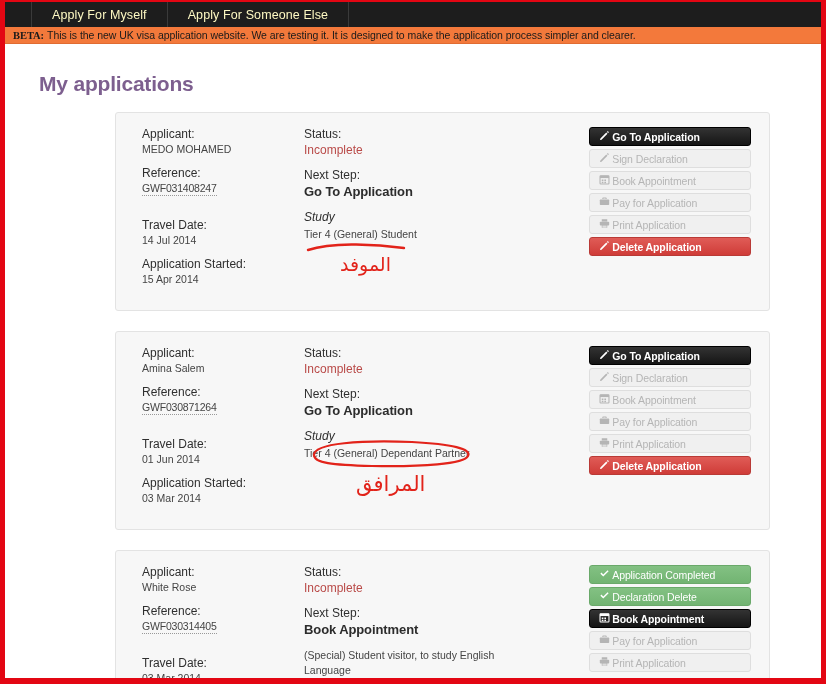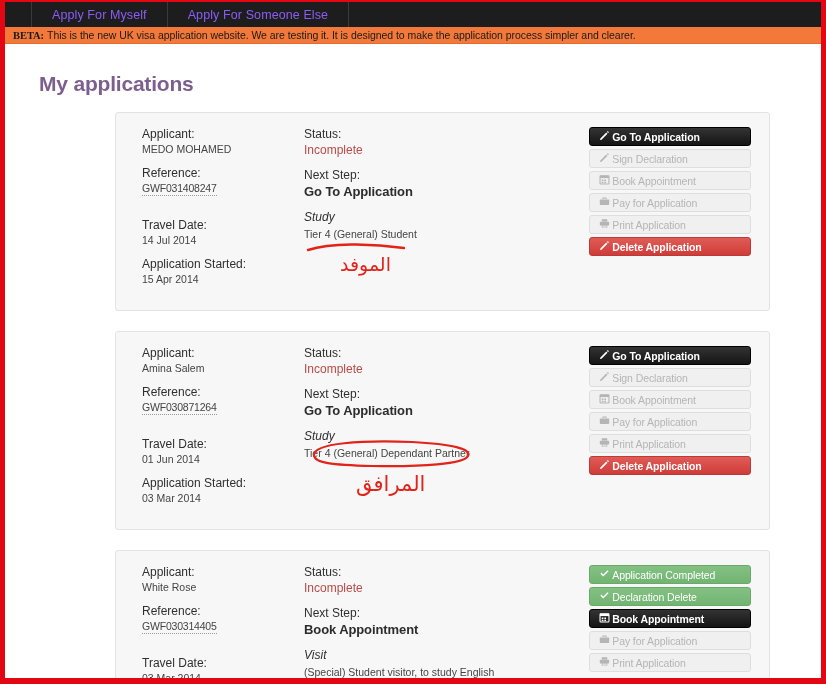--- a/index.html
+++ b/index.html
@@ -33,21 +33,21 @@
     align-items: stretch;
     padding-left: 26px;
     border-top: 2px solid #e30613;
   }
   .tab {
     display: flex;
     align-items: center;
     justify-content: center;
     padding: 0 20px;
     font-size: 12.5px;
-    color: #8b5cf6;
+    color: #fef9c3;
     border-left: 1px solid #3a3a3a;
     border-right: 1px solid #3a3a3a;
     margin-right: -1px;
     letter-spacing: 0.1px;
     white-space: nowrap;
     cursor: pointer;
   }
   .tab.active {
     color: #ffffff;
     font-weight: bold;
@@ -367,21 +367,21 @@
         </div>
         <div class="card cut-card">
           <div class="col-applicant">
             <div class="lbl">Applicant:</div>
             <div class="val">White Rose</div>
             <div class="lbl">Reference:</div>
             <div class="ref-wrap"><span class="val ref">GWF030314405</span></div>
             <div class="lbl">Travel Date:</div>
             <div class="val">03 Mar 2014</div>
           </div>
-          <div class="col-status"><div class="lbl">Status:</div><div class="status-val">Incomplete</div><div class="lbl">Next Step:</div><div class="nextstep-val">Book Appointment</div><div class="cat">Visit</div><div style="position:relative;display:inline-block;"><div class="subcat">(Special) Student visitor, to study English Language</div></div></div>
+          <div class="col-status"><div class="lbl">Status:</div><div class="status-val">Incomplete</div><div class="lbl">Next Step:</div><div class="nextstep-val">Book Appointment</div><div style="position:relative;display:inline-block;"><div class="subcat">(Special) Student visitor, to study English Language</div></div></div>
           <div class="col-actions">
             <div class="btn btn-success">
               <span class="bi"><svg width="11" height="11" viewBox="0 0 16 16">
                   <path fill="currentColor" d="M6.2 12.4L2 8.2l1.5-1.5 2.7 2.7 6.3-6.3L14 4.6z"></path>
                 </svg></span>
               <span>Application Completed</span>
             </div>
             <div class="btn btn-success">
               <span class="bi"><svg width="11" height="11" viewBox="0 0 16 16">
                   <path fill="currentColor" d="M6.2 12.4L2 8.2l1.5-1.5 2.7 2.7 6.3-6.3L14 4.6z"></path>

